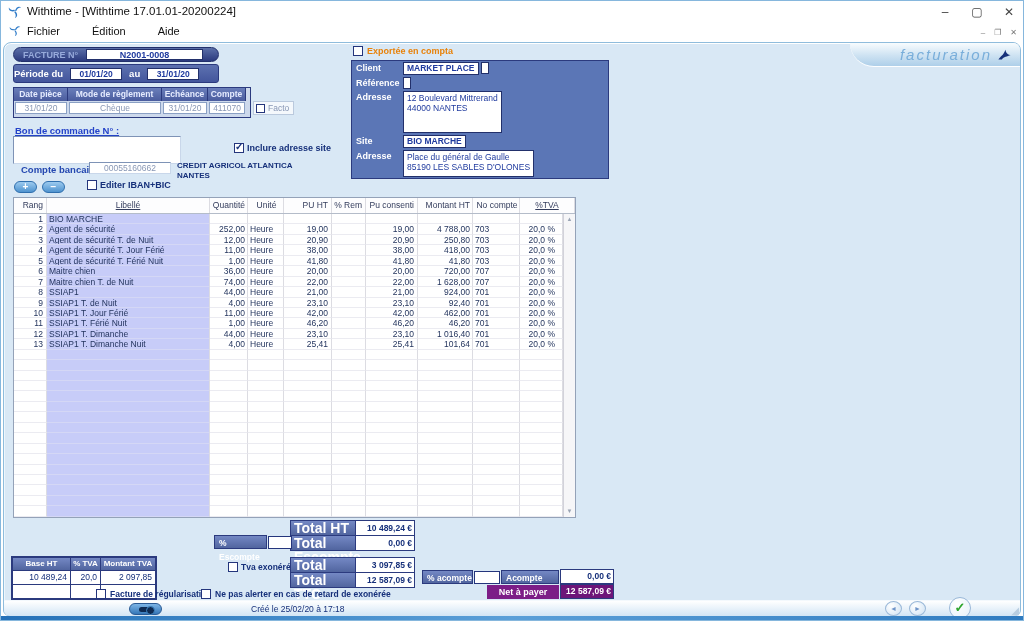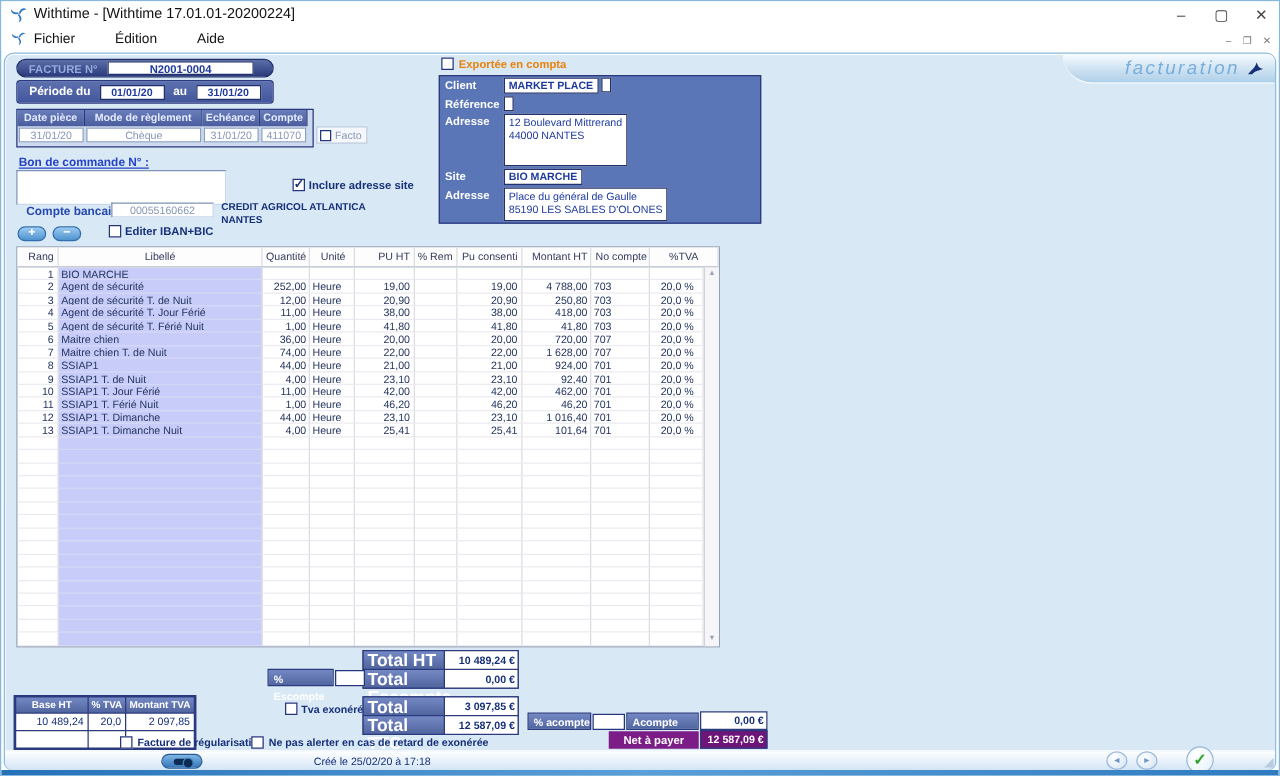--- a/index.html
+++ b/index.html
@@ -40,21 +40,21 @@
 
   
   .facture-pill { position:absolute; left:12px; top:46px; width:206px; height:15px;
       background:linear-gradient(180deg,#5b6fa8,#2b3a7e); border:1px solid #22306b; border-radius:8px;
       display:flex; align-items:center; }
   .facture-label { color:#97aadb; font-size:9px; font-weight:bold; padding-left:9px; width:72px; }
   .facture-field { flex:1; margin-right:15px; height:11px; background:#fff; border:1px solid #22306b;
       font-size:9px; font-weight:bold; color:#1f3a9e; text-align:center; line-height:10px; }
   .periode-bar { position:absolute; left:12px; top:63px; width:206px; height:19px;
       background:linear-gradient(180deg,#5d71b0,#43569c); border:1px solid #2b3a7e; border-radius:3px;
-      display:flex; align-items:center; justify-content:center; gap:7px; }
+      display:flex; align-items:center; gap:7px; }
   .periode-bar .plabel { color:#fff; font-size:9.5px; font-weight:bold; }
   .date-field { width:52px; height:12px; background:#fff; border:1px solid #22306b;
       font-size:8.5px; color:#1f3a9e; font-weight:bold; text-align:center; line-height:11px; }
 
   
   .piece-wrap { position:absolute; left:12px; top:86px; width:238px; border:1px solid #2b3a7e; background:#cdd9ec; }
   .piece-head { display:flex; height:13px; }
   .piece-head div { background:linear-gradient(180deg,#6a7eba,#4a5c9e); color:#e6ecff; font-size:8.5px; font-weight:bold;
       text-align:center; line-height:13px; border-right:1px solid #2b3a7e; overflow:hidden; }
   .piece-vals { display:flex; height:16px; }
@@ -108,21 +108,21 @@
   .c0 { width:33px; text-align:right; padding-right:3px; }
   .c1 { width:163px; padding-left:2px; background:#c7ccf8; border-bottom-color:#d4d7f5; }
   .c2 { width:38px; text-align:right; padding-right:2px; }
   .c3 { width:36px; padding-left:2px; }
   .c4 { width:48px; text-align:right; padding-right:3px; }
   .c5 { width:34px; text-align:right; padding-right:3px; }
   .c6 { width:52px; text-align:right; padding-right:3px; }
   .c7 { width:55px; text-align:right; padding-right:2px; }
   .c8 { width:47px; padding-left:2px; }
   .c9 { flex:1; text-align:right; padding-right:7px; }
-  .gh.c1, .gh.c9 { background:transparent; text-align:center; padding:0; }
+  .gh.c1, .gh.c9 { background:transparent; text-align:center; padding:0;text-decoration:underline; }
   .scrollbar { position:absolute; right:0; top:16px; bottom:0; width:12px; background:#f6f6f8; border-left:1px solid #d2d2da; }
   .sb-arrow { position:absolute; left:0; width:11px; height:11px; text-align:center; font-size:6px; color:#9aa4b4; line-height:11px; }
   .sb-up { top:0; } .sb-down { bottom:0; }
 
   
   .tot-block { position:absolute; width:125px; border:1px solid #2b3a7e; background:#2b3a7e; }
   .tb-ht { left:289px; top:519px; } .tb-tva { left:289px; top:556px; }
   .tot-row { display:flex; height:14px; margin-bottom:1px; }
   .tot-row:last-child { margin-bottom:0; }
   .tot-label { width:64px; font-size:14px; padding-left:3px; line-height:14px;
@@ -220,21 +220,21 @@
 <div class="frame"></div>
 <div class="banner">
   <span class="banner-text">facturation</span>
   <svg width="15" height="14" viewBox="0 0 16 16">
     <path d="M1 13 C5 8 7 8 9 2 C10 7 13 8 15 8 C11 10 7 10 5 13 Z" fill="#16307a"></path>
   </svg>
 </div>
 
 <div class="facture-pill">
   <span class="facture-label">FACTURE N°</span>
-  <span class="facture-field">N2001-0004</span>
+  <span class="facture-field">N2001-0008</span>
 </div>
 <div class="periode-bar">
   <span class="plabel">Période du</span>
   <span class="date-field">01/01/20</span>
   <span class="plabel">au</span>
   <span class="date-field">31/01/20</span>
 </div>
 
 <div class="piece-wrap">
   <div class="piece-head">

